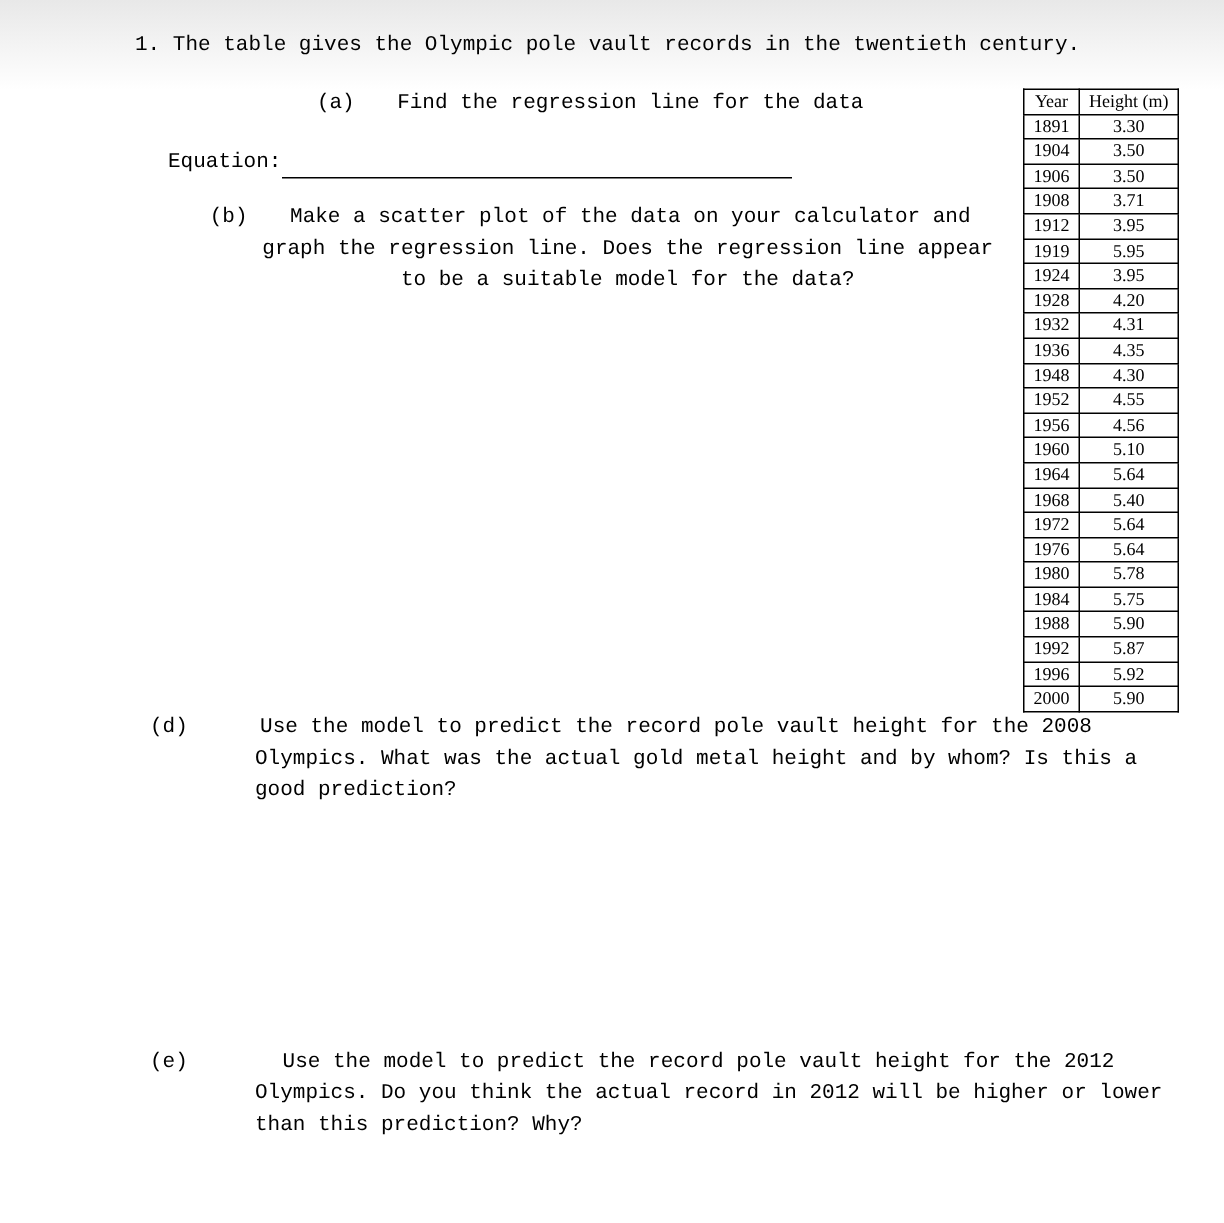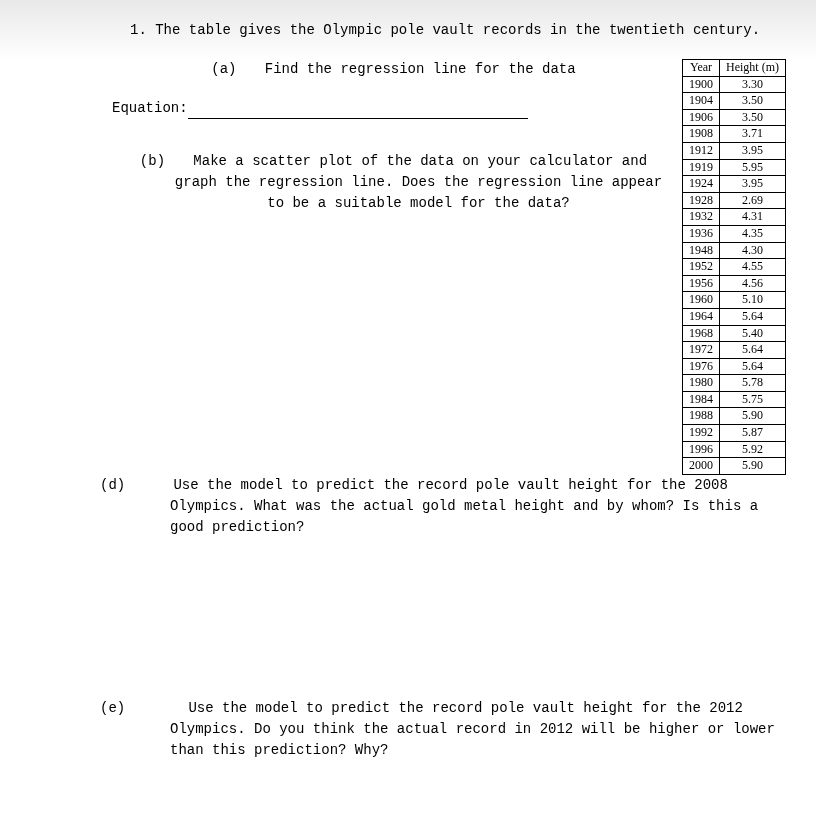--- a/index.html
+++ b/index.html
@@ -21,21 +21,21 @@
     .header-gradient {
       position: absolute;
       top: 0;
       left: 0;
       right: 0;
       height: 60px;
       background: linear-gradient(to bottom, #e8e8e8, #ffffff);
       z-index: -1;
     }
     .question-header {
-      margin-left: 100px;
+      margin-left: 60px;
       margin-bottom: 18px;
     }
     .content-wrapper {
       display: flex;
       gap: 15px;
       align-items: flex-start;
     }
     .left-column {
       flex: 1;
     }
@@ -61,21 +61,21 @@
     .part-label {
       display: inline-block;
       min-width: 30px;
     }
     .indented {
       margin-left: 140px;
       text-indent: -35px;
     }
     .equation-row {
       margin-left: 82px;
-      margin-bottom: 32px;
+      margin-bottom: 16px;
     }
     .equation-line {
       display: inline-block;
       border-bottom: 1px solid #000;
       width: 340px;
       vertical-align: bottom;
     }
     .yes-no {
       margin-left: 175px;
       margin-top: 14px;
@@ -128,21 +128,21 @@
 
   <table class="data-table">
     <thead>
       <tr>
         <th>Year</th>
         <th>Height (m)</th>
       </tr>
     </thead>
     <tbody id="table-body">
         <tr>
-          <td>1900</td>
+          <td>1891</td>
           <td>3.30</td>
         </tr>
         <tr>
           <td>1904</td>
           <td>3.50</td>
         </tr>
         <tr>
           <td>1906</td>
           <td>3.50</td>
         </tr>
@@ -157,21 +157,21 @@
         <tr>
           <td>1919</td>
           <td>5.95</td>
         </tr>
         <tr>
           <td>1924</td>
           <td>3.95</td>
         </tr>
         <tr>
           <td>1928</td>
-          <td>2.69</td>
+          <td>4.20</td>
         </tr>
         <tr>
           <td>1932</td>
           <td>4.31</td>
         </tr>
         <tr>
           <td>1936</td>
           <td>4.35</td>
         </tr>
         <tr>

